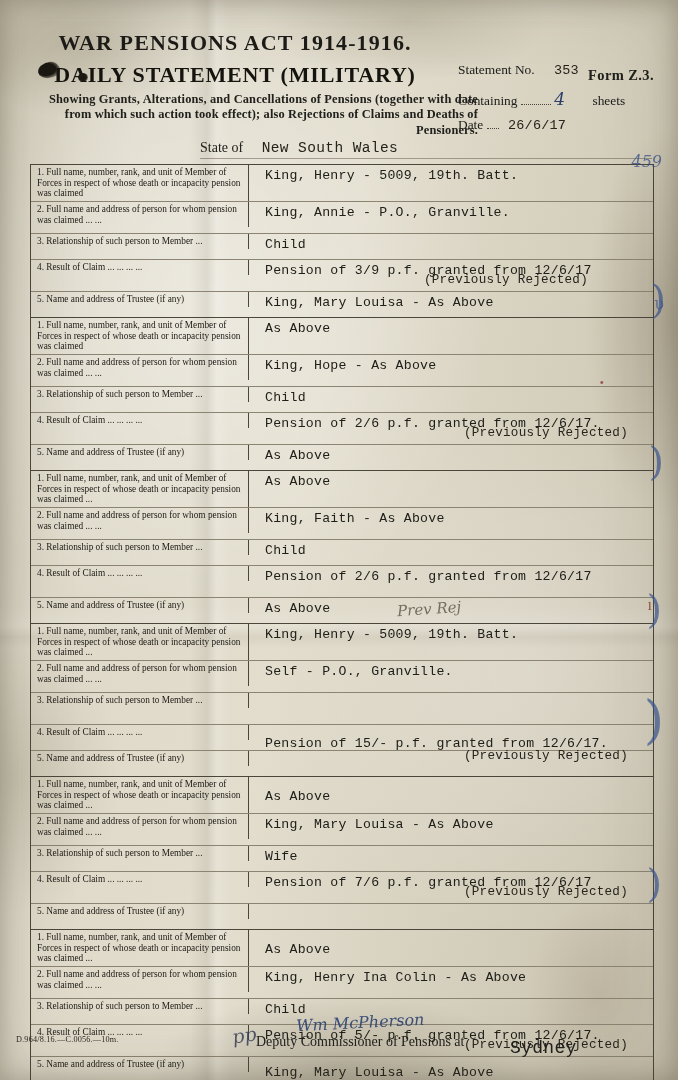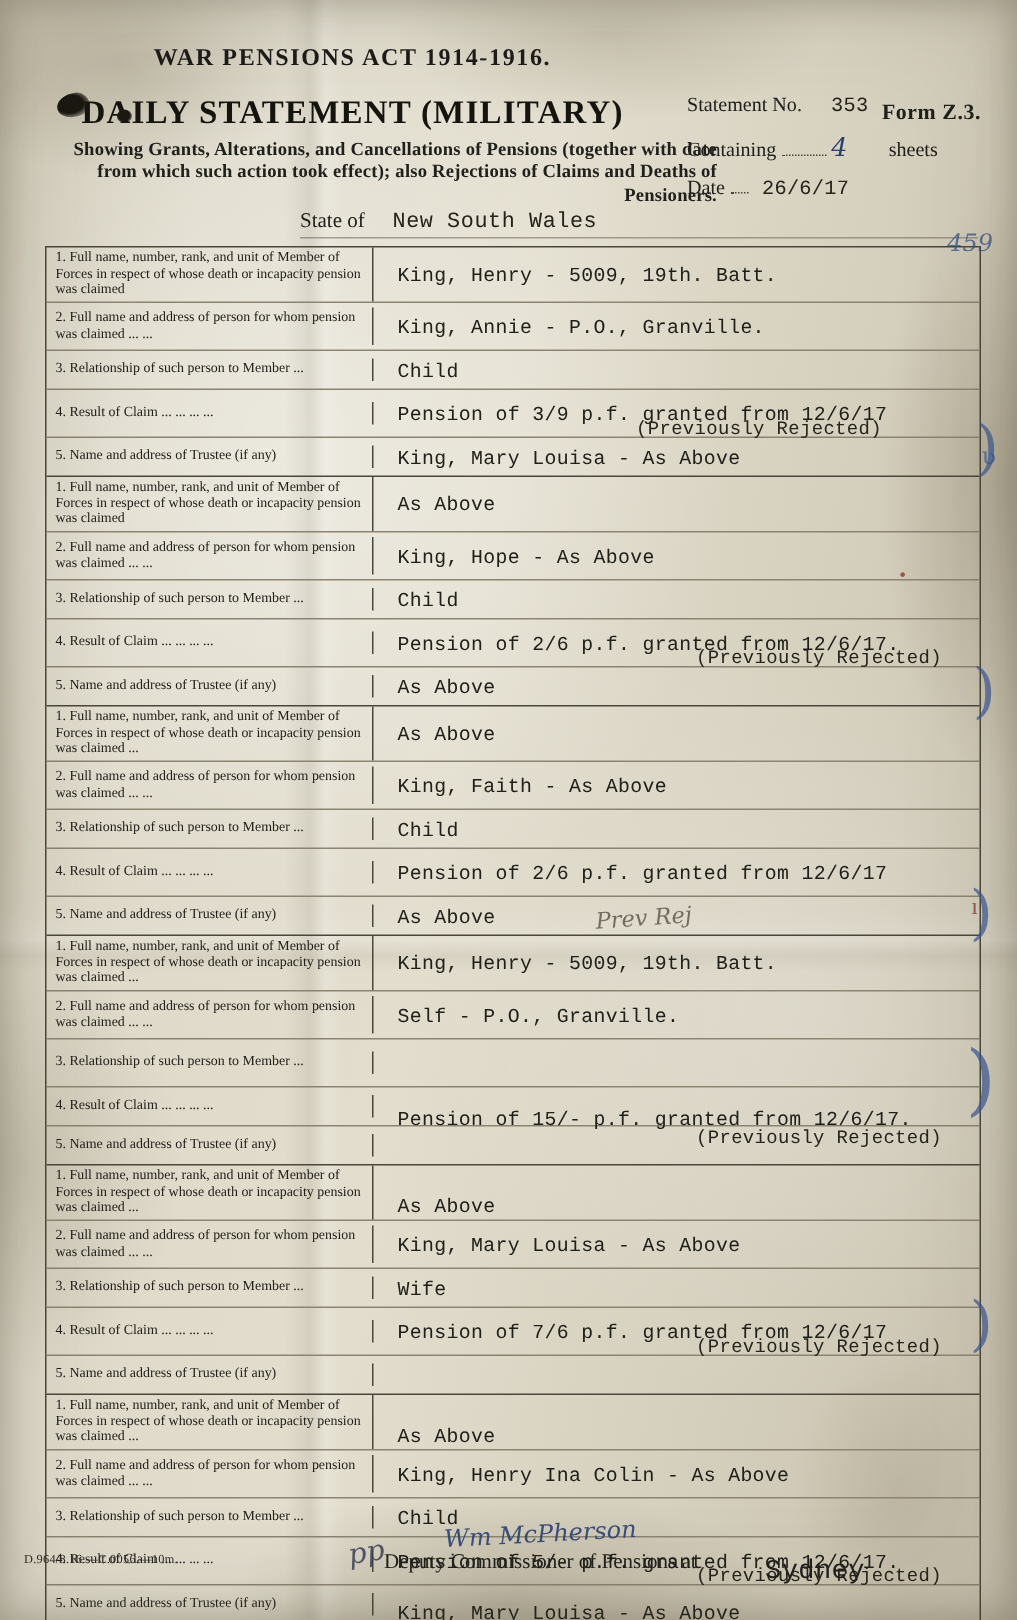--- a/index.html
+++ b/index.html
@@ -56,21 +56,21 @@
     left: 0; right: 0; top: 26px;
     height: 118px;
   }
   .act-title {
     position: absolute;
     left: 0; top: 4px;
     width: 470px;
     text-align: center;
     font-family: "Liberation Serif", serif;
     font-weight: bold;
-    font-size: 16px;
+    font-size: 22px;
     letter-spacing: 1.1px;
     color: #1d1b18;
   }
   .form-no {
     position: absolute;
     right: 24px; top: 5px;
     font-weight: bold;
     font-size: 14.5px;
     letter-spacing: 0.4px;
     margin-top: 36px;
@@ -172,21 +172,21 @@
     left: 30px;
     top: 164px;
     width: 622px;
     border-top: 1.2px solid #4b463a;
     border-left: 1.2px solid #4b463a;
     border-right: 1.2px solid #4b463a;
   }
   .blk { border-bottom: 1.2px solid #4b463a; }
   .row {
     display: flex;
-    align-items: center;
+    align-items: flex-start;
     min-height: 25px;
     border-bottom: .9px solid #8b8472;
   }
   .row:last-child { border-bottom: none; }
   .qcell {
     width: 218px;
     flex: 0 0 218px;
     border-right: 1.2px solid #4b463a;
     padding: 2px 4px 2px 6px;
     font-size: 9.3px;

